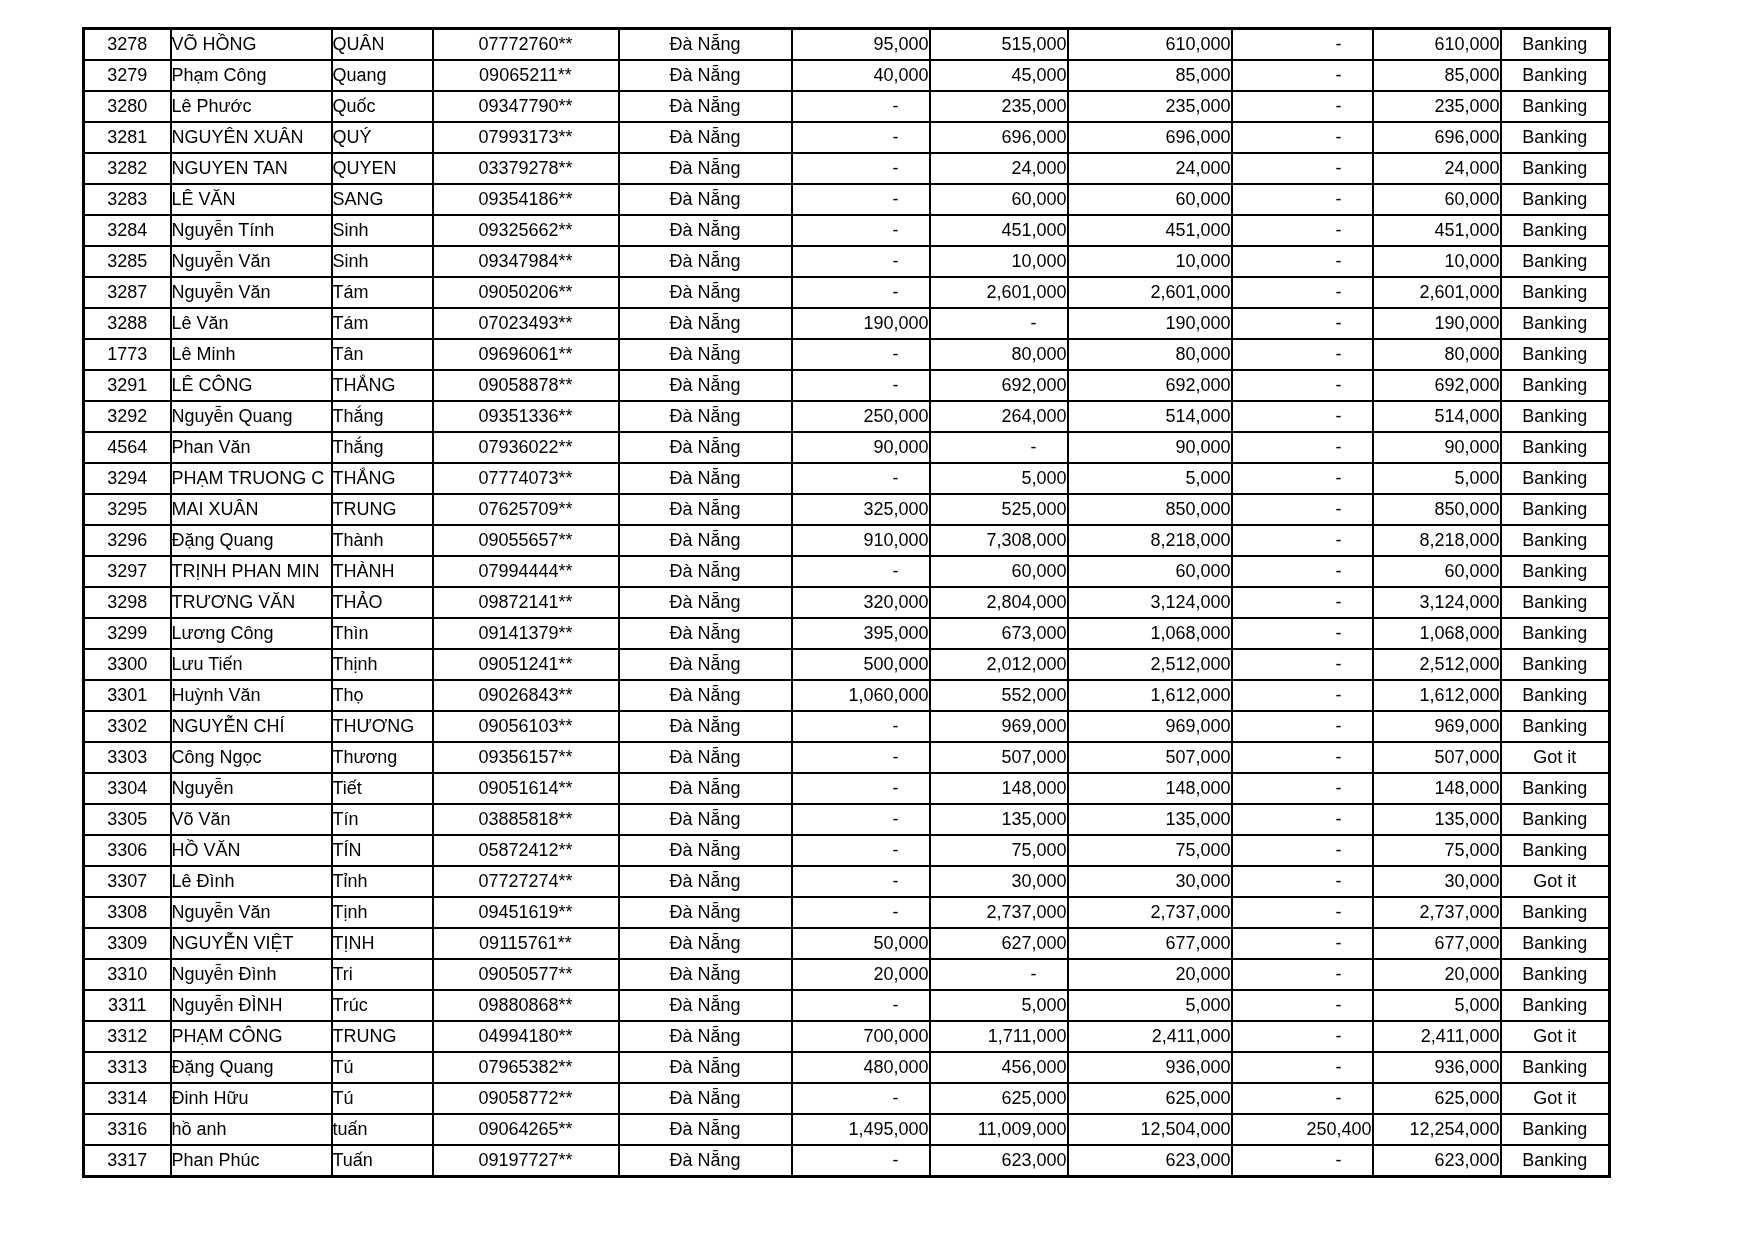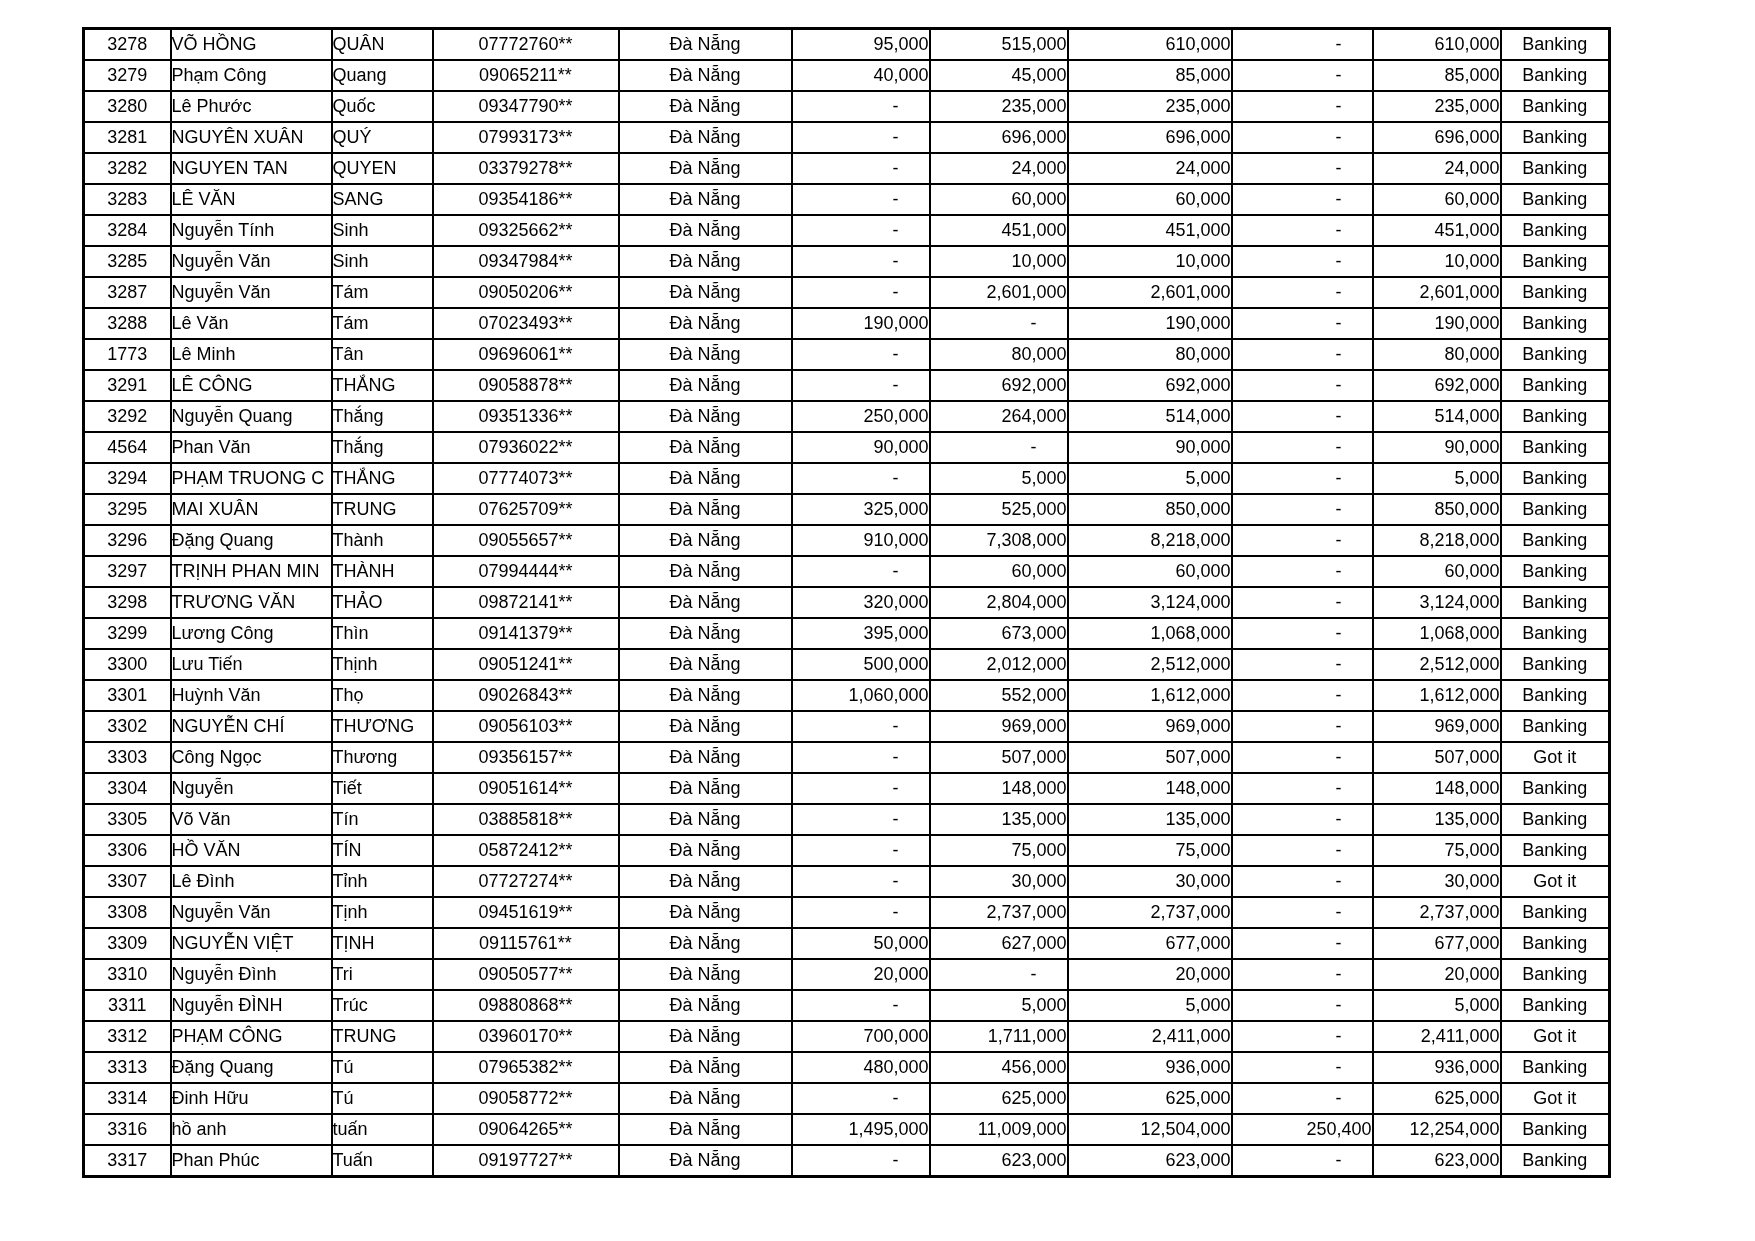--- a/index.html
+++ b/index.html
@@ -473,21 +473,21 @@
           <td class="al-num">5,000</td>
           <td class="al-num">5,000</td>
           <td class="al-num dash">-</td>
           <td class="al-num">5,000</td>
           <td class="al-center">Banking</td>
         </tr>
         <tr>
           <td class="al-center">3312</td>
           <td class="al-left">PHẠM CÔNG</td>
           <td class="al-left">TRUNG</td>
-          <td class="al-center">03960170**</td>
+          <td class="al-center">04994180**</td>
           <td class="al-center">Đà Nẵng</td>
           <td class="al-num">700,000</td>
           <td class="al-num">1,711,000</td>
           <td class="al-num">2,411,000</td>
           <td class="al-num dash">-</td>
           <td class="al-num">2,411,000</td>
           <td class="al-center">Got it</td>
         </tr>
         <tr>
           <td class="al-center">3313</td>

